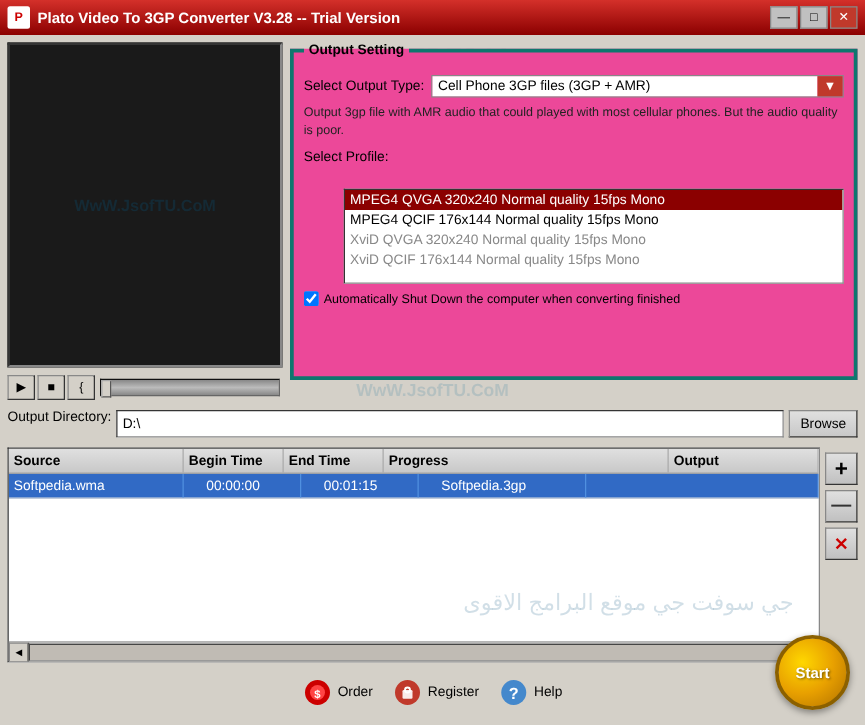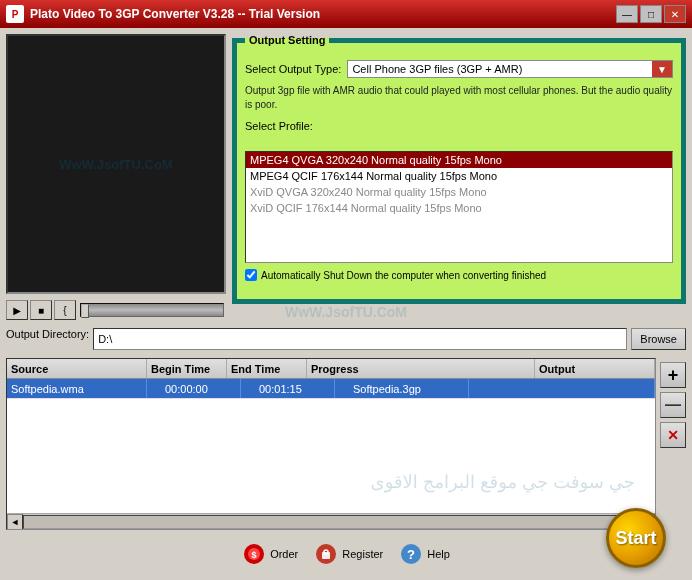--- a/index.html
+++ b/index.html
@@ -110,22 +110,23 @@
       color: #222;
     }
     .profile-label {
       font-size: 11px;
       margin-top: 8px;
       margin-bottom: 19px;
     }
     .profile-list {
       border: 1px inset #888;
       background: #fff;
-      height: 112px;
+      height: 76px;
       overflow-y: auto;
+      margin-left: 32px;
     }
     .profile-item {
       padding: 2px 4px;
       font-size: 11px;
       color: #000;
       cursor: pointer;
     }
     .profile-item.selected {
       background: #8b0000;
       color: white;
@@ -334,30 +335,30 @@
     }
     .action-icon {
       width: 24px;
       height: 24px;
       display: flex;
       align-items: center;
       justify-content: center;
     }
     .start-btn {
       position: absolute;
-      right: 20px;
+      right: 6px;
       width: 60px;
       height: 60px;
       background: radial-gradient(circle at 35% 35%, #ffd700, #e8a000, #b07000);
       border-radius: 50%;
       border: 3px solid #8b6000;
       display: flex;
       align-items: center;
       justify-content: center;
-      font-size: 18px;
+      font-size: 12px;
       font-weight: bold;
       color: #fff;
       cursor: pointer;
       box-shadow: 0 2px 6px rgba(0,0,0,0.4);
       text-shadow: 1px 1px 2px rgba(0,0,0,0.5);
       bottom: 6px;
     }
 
     
     .softpedia-watermark {
@@ -403,21 +404,21 @@
         <div class="ctrl-btn">▶</div>
         <div class="ctrl-btn">■</div>
         <div class="ctrl-btn">{</div>
         <div class="progress-bar-ctrl">
           <div class="progress-indicator"></div>
         </div>
       </div>
     </div>
 
     <div style="flex:1;position:relative;">
-      <fieldset style="border:5px solid #0f766e;padding:6px 8px 8px;background:#bef264;height:100%;">
+      <fieldset style="border:3px solid #0f766e;padding:6px 8px 8px;background:#ec4899;height:100%;">
         <legend style="font-size:11px;font-weight:bold;padding:0 4px;">Output Setting</legend>
 
         <div class="output-row">
           <span class="output-label">Select Output Type:</span>
           <div style="display:flex;flex:1;border:1px solid #888;">
             <div style="flex:1;background:#fff;padding:2px 4px;font-size:11px;">Cell Phone 3GP  files (3GP + AMR)</div>
             <div style="background:#c0392b;width:20px;display:flex;align-items:center;justify-content:center;color:white;font-size:10px;">▼</div>
           </div>
         </div>
 

